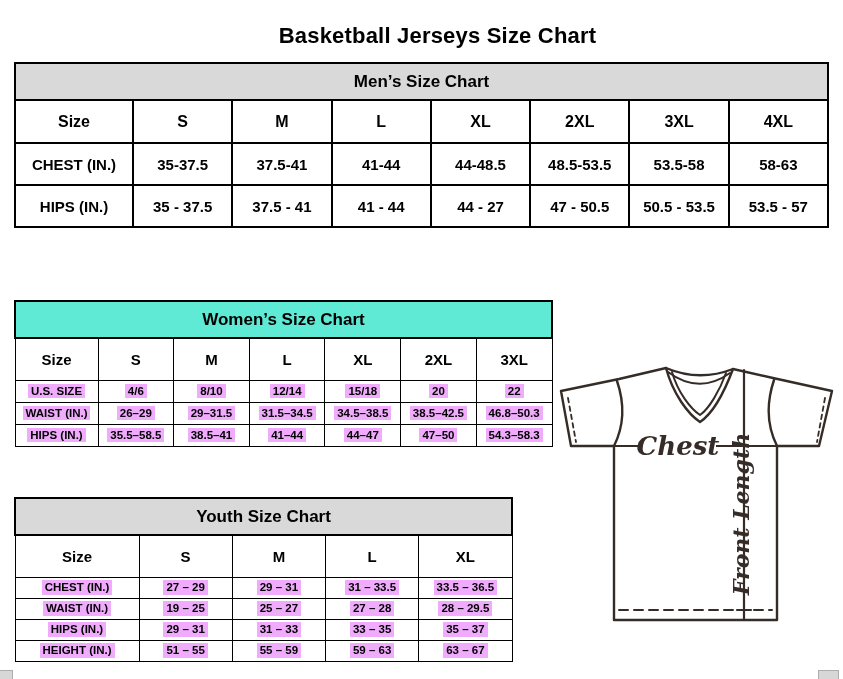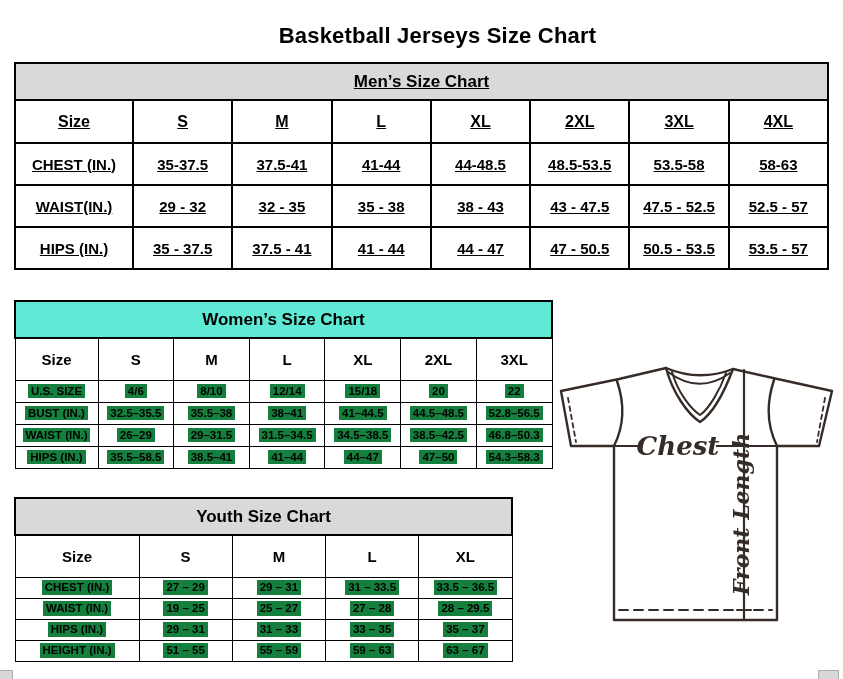--- a/index.html
+++ b/index.html
@@ -11,37 +11,37 @@
   .page-title {
     position:absolute; top:7px; left:0; width:843px; text-align:center;
     font-size:22px; font-weight:bold; color:#000; margin:16px; letter-spacing:.2px;
   }
   table.tbl { border-collapse:collapse; table-layout:fixed; position:absolute; background:#fff; }
   .tbl th, .tbl td {
     border:1.5px solid #000; text-align:center; vertical-align:middle;
     font-weight:bold; color:#000; padding:0; overflow:hidden; white-space:nowrap;
   }
   
-  .mens { left:14px; top:62px; width:815px;text-decoration:underline; }
+  .mens { left:14px; top:62px; width:815px; }
   .mens th, .mens td { border-width:2px; font-size:15px; }
   .mens tr.band th { height:37px; background:#d9d9d9; font-size:17px; }
   .mens tr.sizes th { height:43px; font-size:16px; }
   .mens tr.datarow th, .mens tr.datarow td { height:42px; }
   
   .womens { left:14px; top:300px; width:539px; }
   .womens tr.band th { height:37px; background:#5eead4; font-size:17px; border-width:2px; }
   .womens tr.sizes th { height:42px; font-size:15px; }
   .womens tr.datarow th, .womens tr.datarow td { height:22px; font-size:11.5px; }
   
   .youth { left:14px; top:497px; width:499px; }
   .youth tr.band th { height:37px; background:#d9d9d9; font-size:17px; border-width:2px; }
   .youth tr.sizes th { height:42px; font-size:15px; }
   .youth tr.datarow th, .youth tr.datarow td { height:21px; font-size:11.5px; }
   
-  .hl { background:#15803d; padding:0 3px; display:inline-block; line-height:1.25; }
+  .hl { background:#f0abfc; padding:0 3px; display:inline-block; line-height:1.25; }
   
   .jersey { position:absolute; left:553px; top:358px; width:290px; height:272px; }
   .jersey svg { display:block; width:100%; height:100%; }
   .jersey text {
     font-family:"DejaVu Serif","Liberation Serif",serif;
     font-style:italic; font-weight:bold; fill:#362c27;
   }
   
   .corner-frag { position:absolute; bottom:0; height:9px; background:#d7d7d7; border:1px solid #adadad; }
   .corner-frag.left  { left:0;  width:13px; border-left:none; border-bottom:none; }
@@ -81,35 +81,25 @@
     <th>CHEST (IN.)</th>
     <td>35-37.5</td>
     <td>37.5-41</td>
     <td>41-44</td>
     <td>44-48.5</td>
     <td>48.5-53.5</td>
     <td>53.5-58</td>
     <td>58-63</td>
   </tr>
   <tr class="datarow">
-    <th>WAIST(IN.)</th>
-    <td>29 - 32</td>
-    <td>32 - 35</td>
-    <td>35 - 38</td>
-    <td>38 - 43</td>
-    <td>43 - 47.5</td>
-    <td>47.5 - 52.5</td>
-    <td>52.5 - 57</td>
-  </tr>
-  <tr class="datarow">
     <th>HIPS (IN.)</th>
     <td>35 - 37.5</td>
     <td>37.5 - 41</td>
     <td>41 - 44</td>
-    <td>44 - 47</td>
+    <td>44 - 27</td>
     <td>47 - 50.5</td>
     <td>50.5 - 53.5</td>
     <td>53.5 - 57</td>
   </tr>
 </tbody>
   </table>
 
 <table class="tbl womens">
   <colgroup>
       <col style="width:83px">
@@ -136,29 +126,20 @@
   <tr class="datarow">
     <th><span class="hl">U.S. SIZE</span></th>
     <td><span class="hl">4/6</span></td>
     <td><span class="hl">8/10</span></td>
     <td><span class="hl">12/14</span></td>
     <td><span class="hl">15/18</span></td>
     <td><span class="hl">20</span></td>
     <td><span class="hl">22</span></td>
   </tr>
   <tr class="datarow">
-    <th><span class="hl">BUST (IN.)</span></th>
-    <td><span class="hl">32.5–35.5</span></td>
-    <td><span class="hl">35.5–38</span></td>
-    <td><span class="hl">38–41</span></td>
-    <td><span class="hl">41–44.5</span></td>
-    <td><span class="hl">44.5–48.5</span></td>
-    <td><span class="hl">52.8–56.5</span></td>
-  </tr>
-  <tr class="datarow">
     <th><span class="hl">WAIST (IN.)</span></th>
     <td><span class="hl">26–29</span></td>
     <td><span class="hl">29–31.5</span></td>
     <td><span class="hl">31.5–34.5</span></td>
     <td><span class="hl">34.5–38.5</span></td>
     <td><span class="hl">38.5–42.5</span></td>
     <td><span class="hl">46.8–50.3</span></td>
   </tr>
   <tr class="datarow">
     <th><span class="hl">HIPS (IN.)</span></th>

